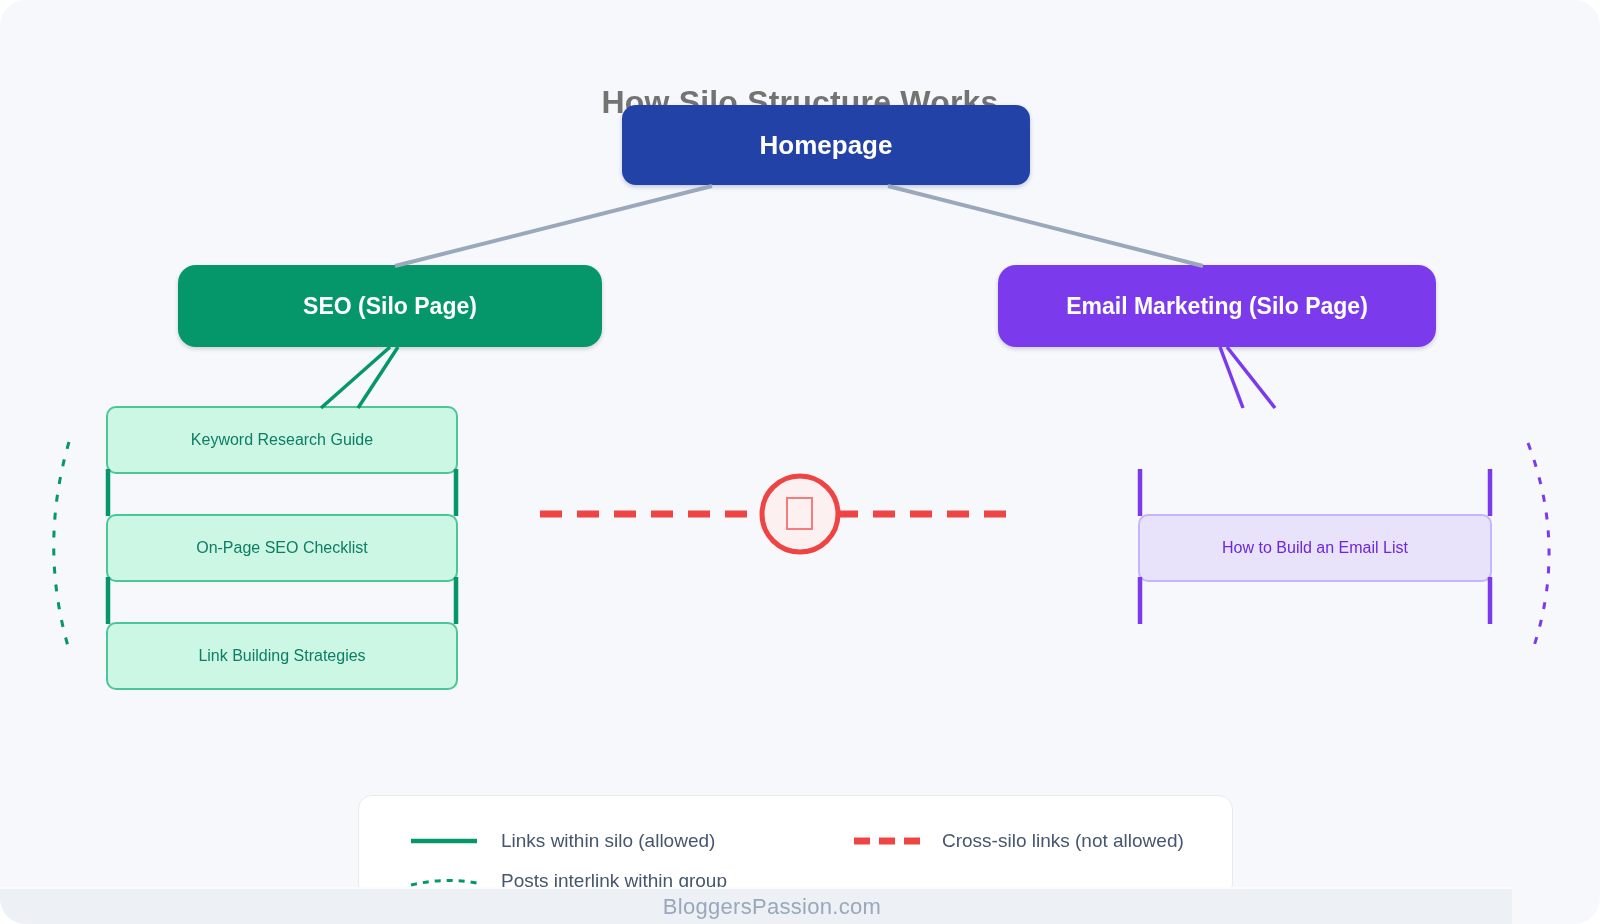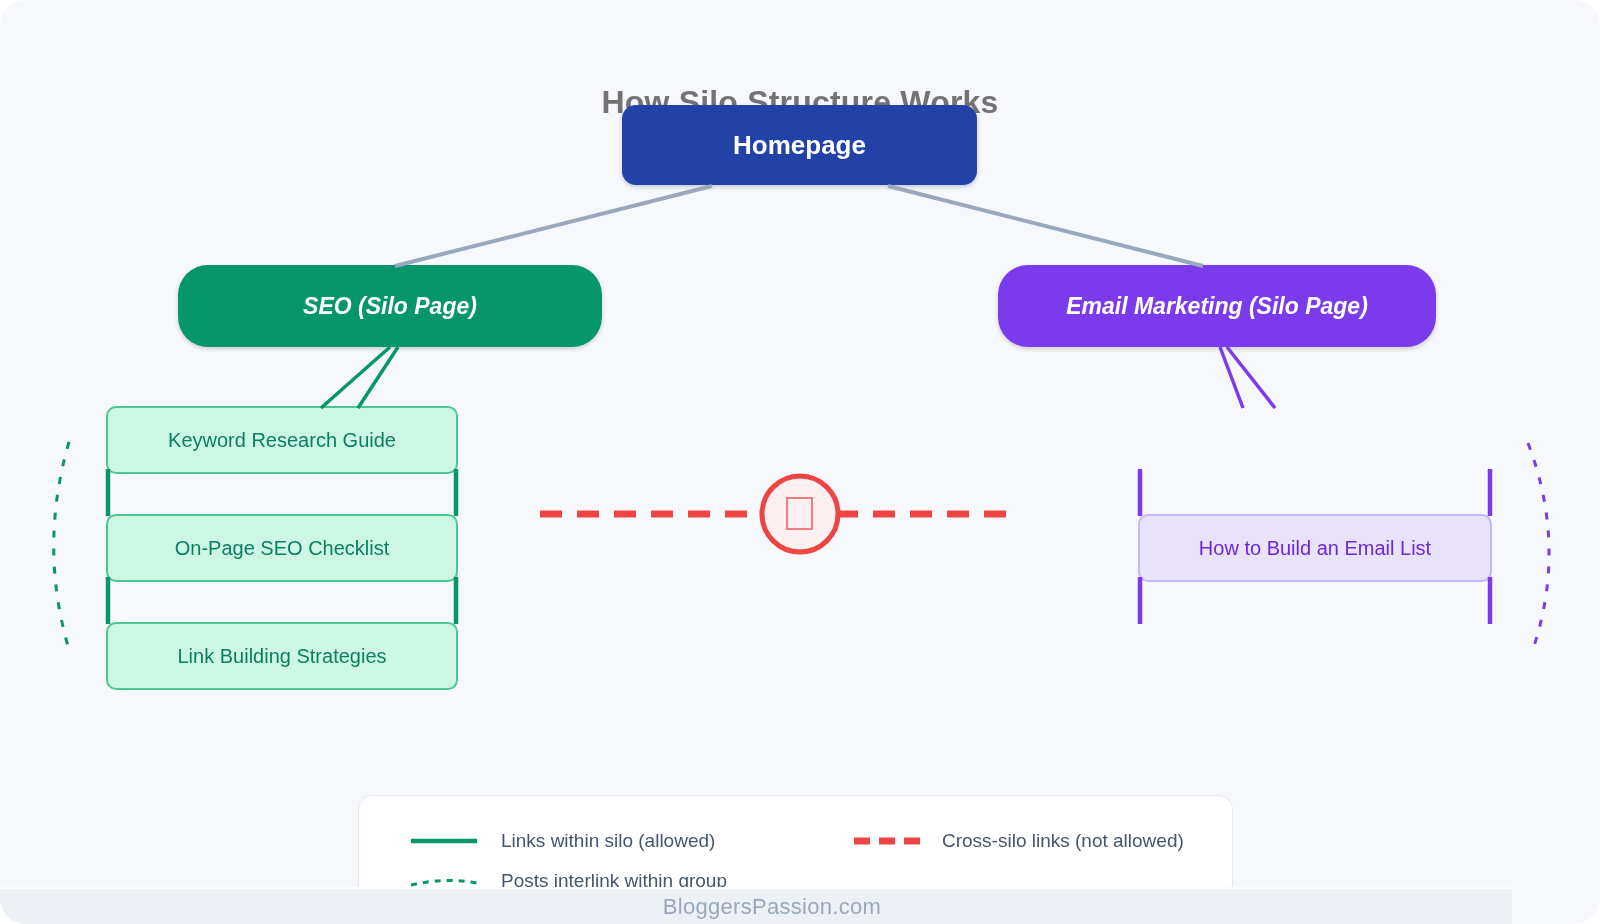--- a/index.html
+++ b/index.html
@@ -22,35 +22,34 @@
     font-size: 32px; font-weight: 700; color: #737373;
     letter-spacing: 0.2px;
     margin-top: 44px;
   }
   .node {
     position: absolute;
     display: flex; align-items: center; justify-content: center;
     text-align: center;
   }
   .homepage {
-    left: 622px; top: 105px; width: 355px; height: 80px;
+    left: 622px; top: 105px; width: 408px; height: 80px;
     background: #2242a8; border-radius: 14px;
     color: #ffffff; font-size: 26px; font-weight: 700;
     box-shadow: 0 2px 4px rgba(30,58,138,0.25);
   }
   .silo {
     color: #ffffff; font-size: 23px; font-weight: 700;
-    border-radius: 30px;
+    border-radius: 18px;
     box-shadow: 0 2px 4px rgba(15,23,42,0.18);
-    font-style: italic;
   }
   .silo-seo   { left: 178px; top: 265px; width: 424px; height: 82px; background: #059669; }
   .silo-email { left: 998px; top: 265px; width: 438px; height: 82px; background: #7c3aed; }
   .post {
-    height: 68px; border-radius: 10px; font-size: 20px; font-weight: 400;
+    height: 68px; border-radius: 10px; font-size: 16px; font-weight: 400;
   }
   .post-green {
     left: 106px; width: 352px;
     background: #ccf7e4; border: 2px solid #49c795; color: #0d7d64;
   }
   .post-purple {
     left: 1138px; width: 354px;
     background: #e8e3fb; border: 2px solid #c4b5fd; color: #6d28d9;
   }
   .row-1 { top: 406px; }

